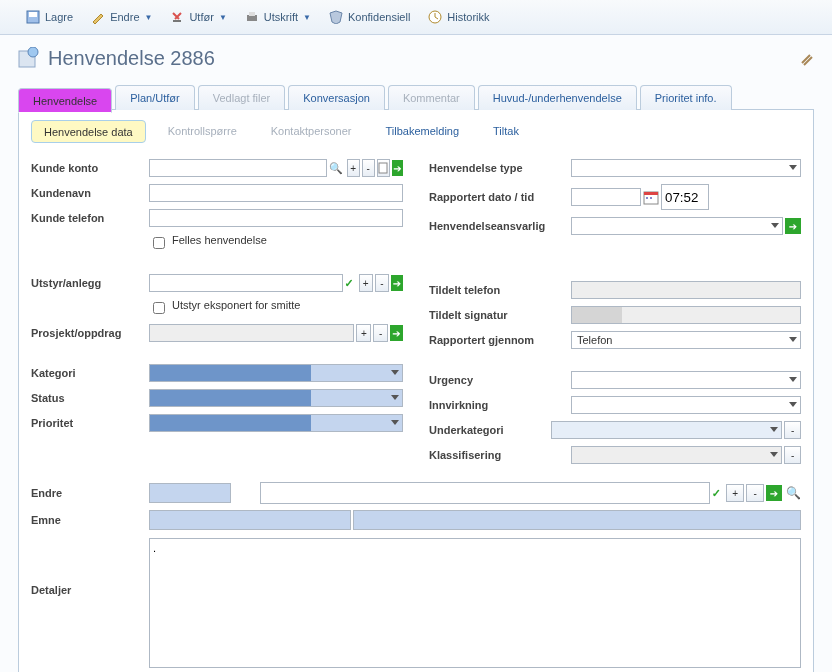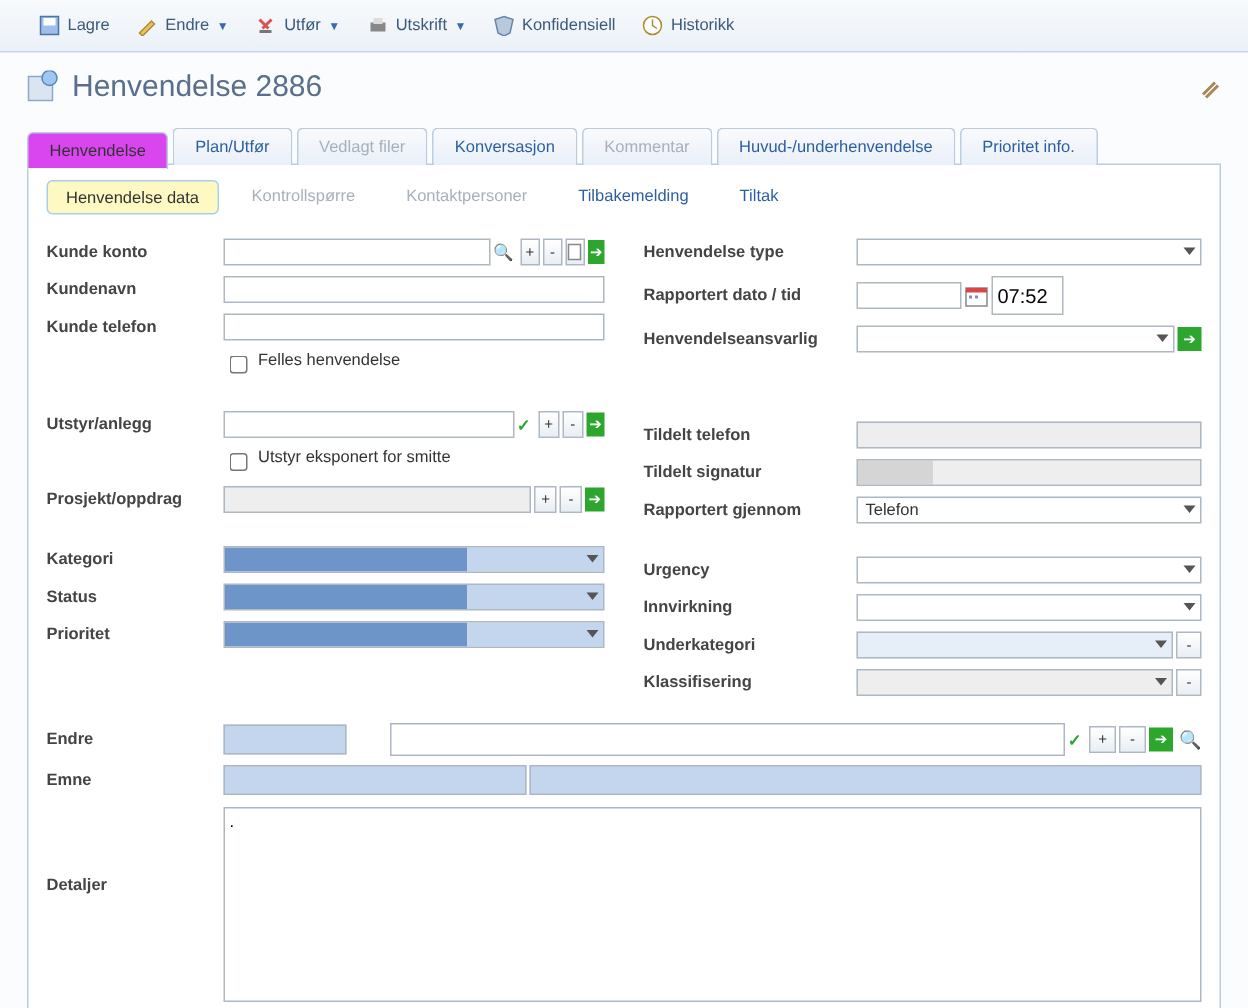--- a/index.html
+++ b/index.html
@@ -264,21 +264,21 @@
               <div class="sel"></div>
             </div>
         </div>
         <div class="row">
           <span class="lbl" style="width:142px">Innvirkning</span>
           <div class="ctrl">
               <div class="sel"></div>
             </div>
         </div>
         <div class="row">
-          <span class="lbl" style="width:142px">Underkategori</span>
+          <span class="lbl" style="width:122px">Underkategori</span>
           <div class="ctrl">
               <div class="sel" style="background:#e6eef8"></div>
               <div class="sq">-</div>
             </div>
         </div>
         <div class="row">
           <span class="lbl" style="width:142px">Klassifisering</span>
           <div class="ctrl">
               <div class="sel" style="background:#eee"></div>
               <div class="sq">-</div>

